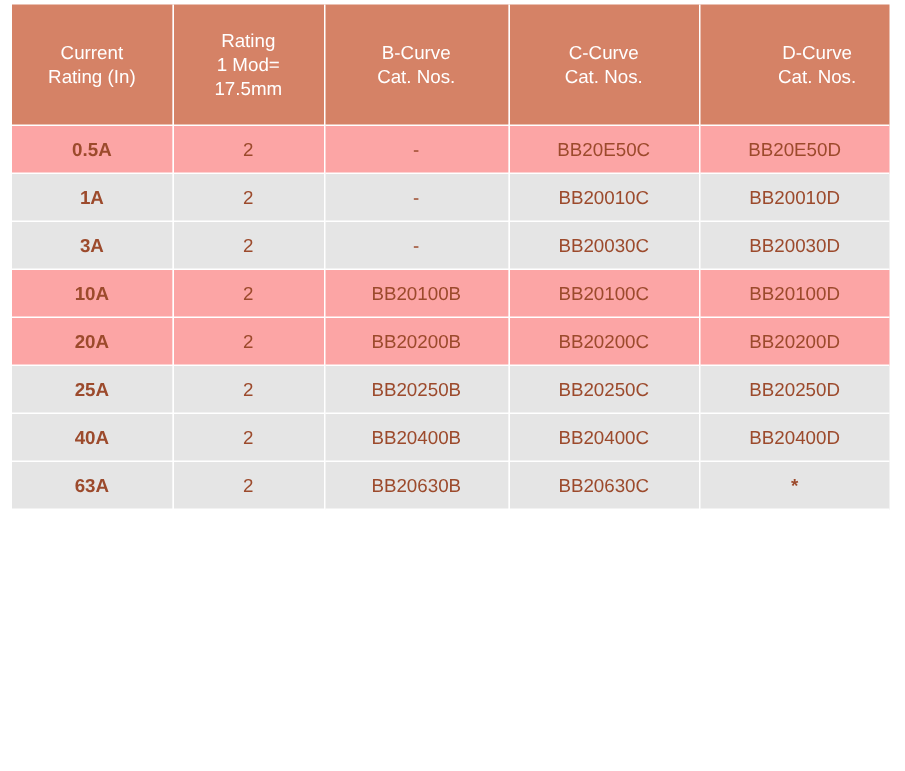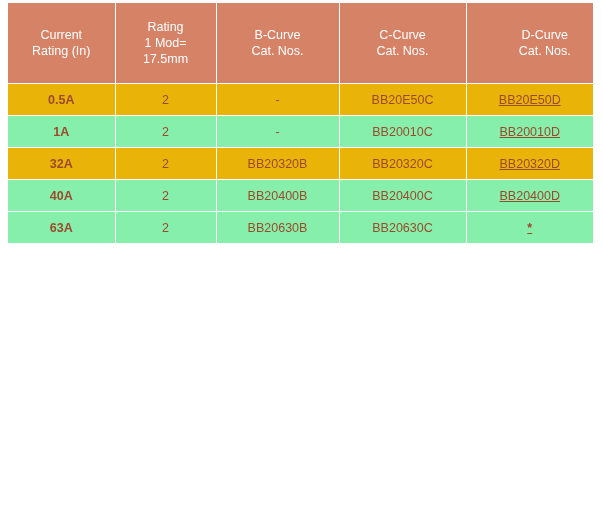--- a/index.html
+++ b/index.html
@@ -48,24 +48,24 @@
   tbody td {
     font-size: 12.5px;
     color: #9c4a2c;
     text-align: center;
     vertical-align: middle;
     height: 31px;
     padding: 0 2px;
     border-right: 1px solid #ffffff;
     border-bottom: 1px solid #ffffff;
   }
-  tbody td:last-child { border-right: none; text-decoration: underline; }
+  tbody td:last-child { border-right: none; }
 
-  tbody tr.row-odd td { background: #eab308; }
-  tbody tr.row-even td { background: #86efac; }
+  tbody tr.row-odd td { background: #fca5a5; }
+  tbody tr.row-even td { background: #e5e5e5; }
 
   tbody td.col-rating { font-weight: bold; }
   tbody td.col-modules { font-weight: normal; }
   tbody td.dash { color: #9c4a2c; }
   tbody td.star { font-weight: bold; }
 </style>
 </head>
 <body>
 
 <div id="table-wrap">
@@ -94,26 +94,47 @@
           <td class="col-c">BB20E50C</td>
           <td class="col-d">BB20E50D</td>
         </tr>
         <tr class="row-even">
           <td class="col-rating">1A</td>
           <td class="col-modules">2</td>
           <td class="col-b dash">-</td>
           <td class="col-c">BB20010C</td>
           <td class="col-d">BB20010D</td>
         </tr>
+        <tr class="row-even">
+          <td class="col-rating">3A</td>
+          <td class="col-modules">2</td>
+          <td class="col-b dash">-</td>
+          <td class="col-c">BB20030C</td>
+          <td class="col-d">BB20030D</td>
+        </tr>
         <tr class="row-odd">
-          <td class="col-rating">32A</td>
+          <td class="col-rating">10A</td>
           <td class="col-modules">2</td>
-          <td class="col-b">BB20320B</td>
-          <td class="col-c">BB20320C</td>
-          <td class="col-d">BB20320D</td>
+          <td class="col-b">BB20100B</td>
+          <td class="col-c">BB20100C</td>
+          <td class="col-d">BB20100D</td>
+        </tr>
+        <tr class="row-odd">
+          <td class="col-rating">20A</td>
+          <td class="col-modules">2</td>
+          <td class="col-b">BB20200B</td>
+          <td class="col-c">BB20200C</td>
+          <td class="col-d">BB20200D</td>
+        </tr>
+        <tr class="row-even">
+          <td class="col-rating">25A</td>
+          <td class="col-modules">2</td>
+          <td class="col-b">BB20250B</td>
+          <td class="col-c">BB20250C</td>
+          <td class="col-d">BB20250D</td>
         </tr>
         <tr class="row-even">
           <td class="col-rating">40A</td>
           <td class="col-modules">2</td>
           <td class="col-b">BB20400B</td>
           <td class="col-c">BB20400C</td>
           <td class="col-d">BB20400D</td>
         </tr>
         <tr class="row-even">
           <td class="col-rating">63A</td>

